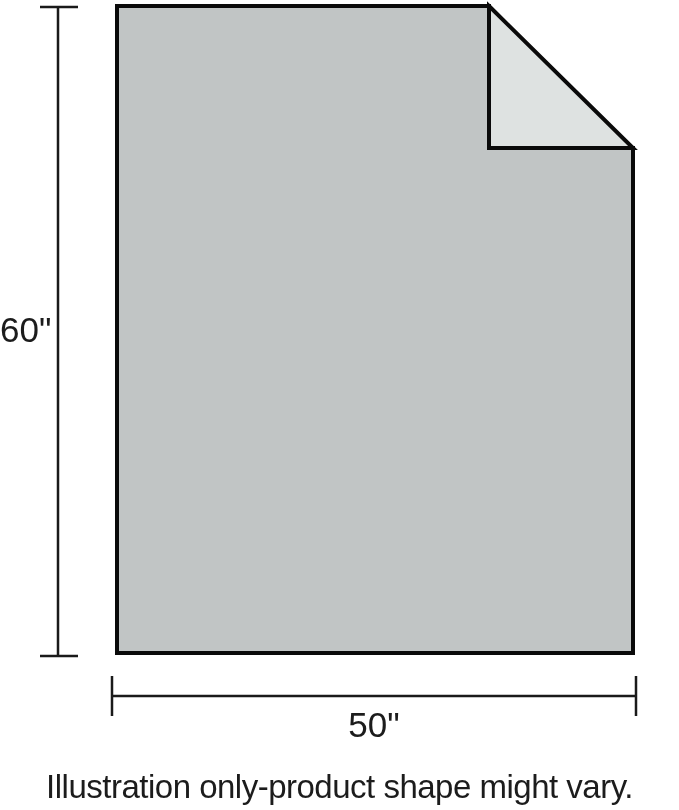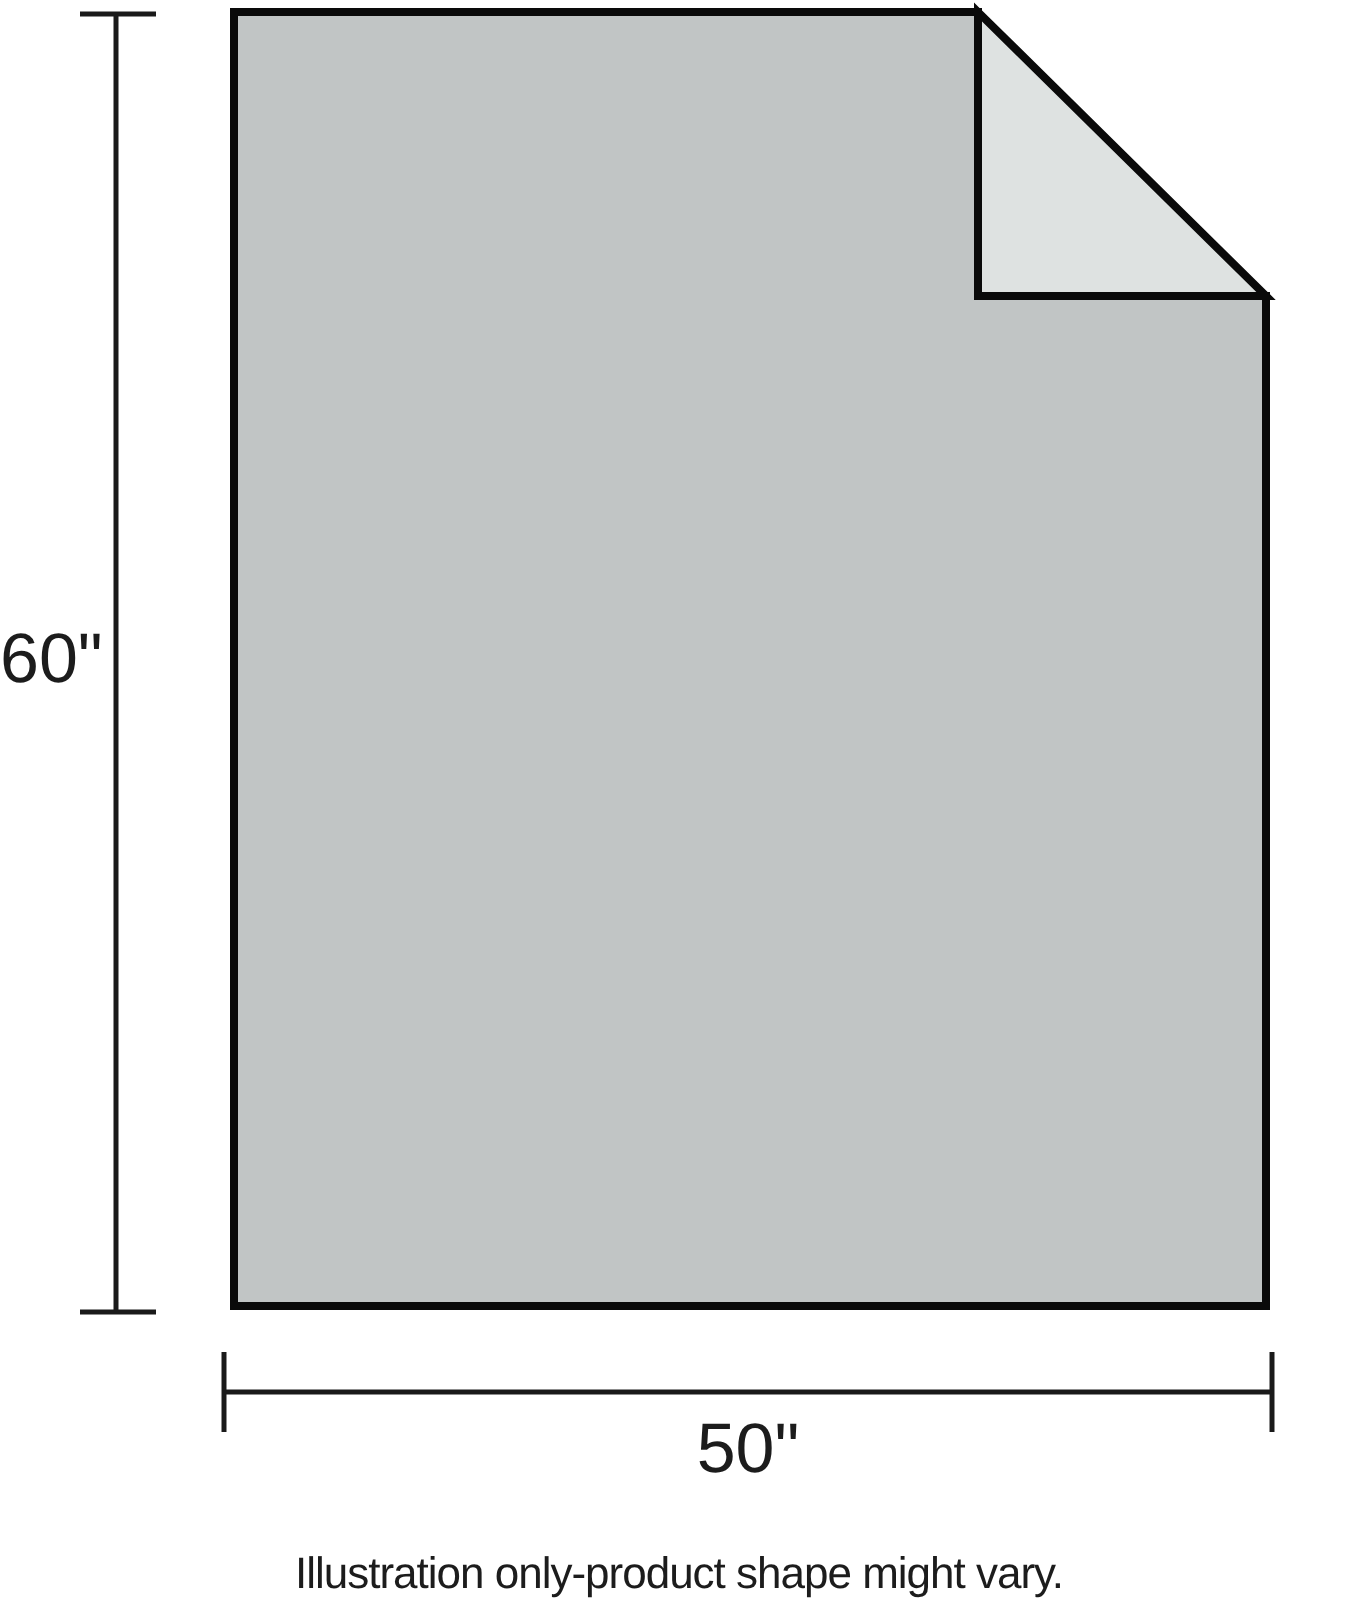--- a/index.html
+++ b/index.html
@@ -51,21 +51,21 @@
     width: 748px; 
     text-align: center;
   }
   .caption {
     position: absolute;
     left: 0;
     top: 768px;
     width: 679px;
     text-align: center;
     color: #1c1c1c;
-    font-size: 22px;
+    font-size: 33px;
     letter-spacing: -0.5px;
     line-height: 38px;
     white-space: nowrap;
   }
 </style>
 </head>
 <body>
 
 <div class="stage">
 

